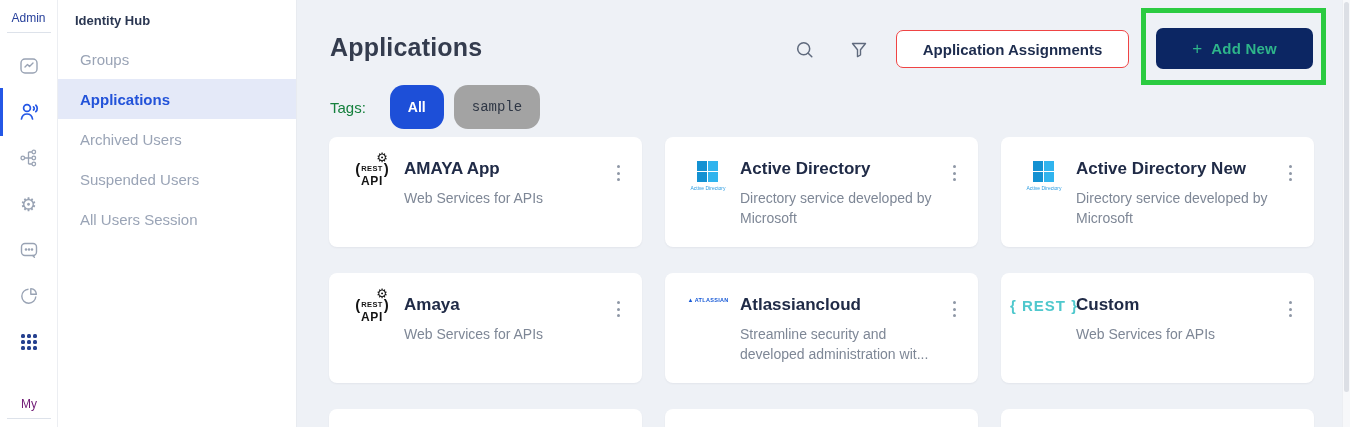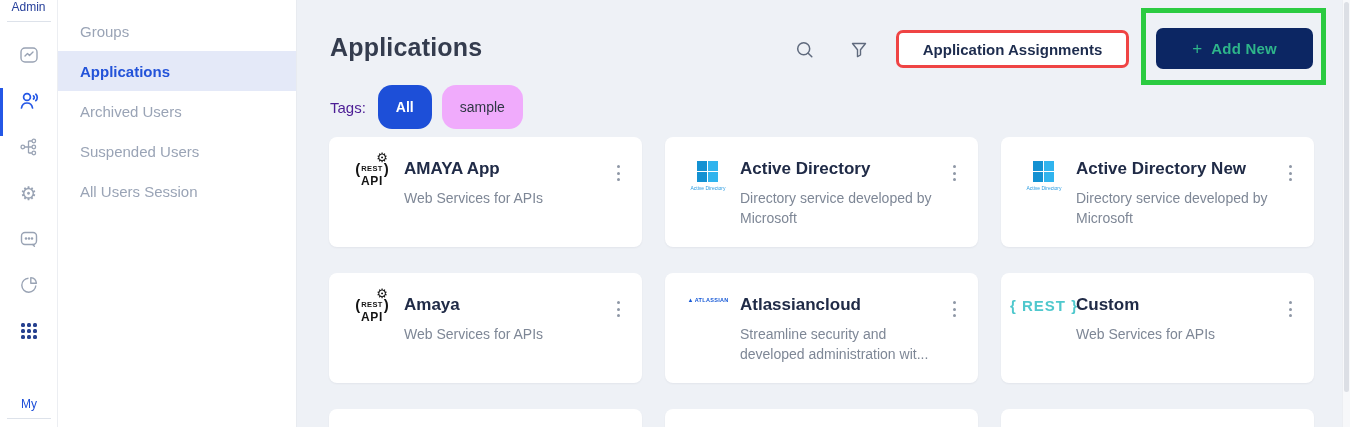--- a/index.html
+++ b/index.html
@@ -7,31 +7,31 @@
   body {
     position:relative; overflow:hidden;
     background:#eef1f6;
     font-family:"Liberation Sans", sans-serif;
     color:#333b4d;
   }
 
   
   .rail { position:absolute; left:0; top:0; width:58px; height:100%;
           background:#ffffff; border-right:1px solid #eceef2; z-index:3; }
-  .rail-label { text-align:center; font-size:12px; color:#27409b; font-weight:500; }
+  .rail-label { margin-top:11px; text-align:center; font-size:12px; color:#27409b; font-weight:500; }
   .rail-divider { width:44px; margin:7px auto 0; border-top:1px solid #dde2ea; }
   .rail-icons { display:flex; flex-direction:column; align-items:center; margin-top:21px; }
   .rail-icon { width:24px; height:24px; display:flex; align-items:center; justify-content:center;
                margin-bottom:22px; cursor:pointer; }
   .rail-active-bar { position:absolute; left:0; top:88px; width:3px; height:48px; background:#2457e6; }
   .gear-glyph { font-size:19px; color:#99a3b4; line-height:1; }
   .apps-grid { display:grid; grid-template-columns:repeat(3,4px); gap:2px; }
   .apps-grid i { width:4px; height:4px; border-radius:1.5px; background:#25408f; }
   .rail-bottom { position:absolute; left:0; bottom:8px; width:58px; }
-  .rail-bottom .rail-label { color:#1d4ed8; }
+  .rail-bottom .rail-label { color:#701a75; }
 
   
   .sidebar { position:absolute; left:58px; top:0; width:239px; height:100%;
              background:#ffffff; border-right:1px solid #e8ebf0; z-index:2; }
   .sidebar-title { padding:13px 0 0 17px; font-size:13px; font-weight:700; color:#2b3752; }
   .sidebar-menu { margin-top:11px; }
   .sidebar-item { height:40px; display:flex; align-items:center; justify-content:space-between;
                   padding:0 24px 0 22px; font-size:15px; font-weight:500; color:#9aa4b6; cursor:pointer; }
   .sidebar-item.active { background:#e4e9f8; color:#2353d9; font-weight:700; }
   .sidebar-item .chev { display:flex; }
@@ -39,38 +39,38 @@
   
   .main { position:absolute; left:297px; top:0; right:0; height:100%; }
   .page-title { position:absolute; left:33px; top:33px; font-size:25px; font-weight:700; color:#343c4e; letter-spacing:.2px; }
 
   .icon-btn { position:absolute; top:38px; width:24px; height:24px; background:none; border:none;
               cursor:pointer; display:flex; align-items:center; justify-content:center; }
   .search-btn { left:496px; }
   .filter-btn { left:550px; }
 
   .assignments-btn { position:absolute; left:599px; top:30px; width:233px; height:38px;
-                     background:#ffffff; border:3px solid #ef4444; border-radius:7px;
+                     background:#ffffff; border:1px solid #ef4444; border-radius:7px;
                      font-family:"Liberation Sans",sans-serif; font-size:15px; font-weight:700;
                      color:#1d2c4e; cursor:pointer; }
 
   .highlight-box { position:absolute; left:844px; top:8px; width:185px; height:77px;
                    border:5px solid #2bcb41; z-index:5; pointer-events:none; }
   .add-new-btn { position:absolute; left:859px; top:28px; width:157px; height:41px;
                  background:#0c2663; border:none; border-radius:7px; cursor:pointer;
                  font-family:"Liberation Sans",sans-serif; font-size:15px; font-weight:700;
                  color:#2eb58a; letter-spacing:.2px; }
   .add-new-btn .plus { font-weight:400; font-size:17px; margin-right:9px; }
 
   .tags-row { position:absolute; left:33px; top:85px; display:flex; align-items:center; }
-  .tags-label { font-size:15px; color:#4c1d95; margin-right:12px; }
+  .tags-label { font-size:15px; color:#15803d; margin-right:24px; }
   .pill { height:44px; padding:16px 18px; border-radius:14px; border:none; cursor:pointer;
           font-family:"Liberation Sans",sans-serif; font-size:14px; display:flex; align-items:center; }
   .pill.active { background:#1d4fd8; color:#ffffff; font-weight:700; margin-right:10px; }
-  .pill.inactive { background:#f0abfc; color:#2f3745; font-weight:400; }
+  .pill.inactive { background:#a3a3a3; color:#2f3745; font-weight:400;font-family:Liberation Mono, monospace; }
 
   
   .cards-grid { position:absolute; left:32px; top:137px; width:985px;
                 display:grid; grid-template-columns:repeat(3,313px); gap:26px 23px; }
   .card { position:relative; width:313px; height:110px; background:#ffffff; border-radius:8px;
           box-shadow:0 1px 2px rgba(16,24,40,.05); }
   .card-icon-slot { position:absolute; left:18px; top:24px; width:50px;
                     display:flex; flex-direction:column; align-items:center; }
   .card-title { position:absolute; left:75px; top:22px; font-size:17px; font-weight:700; color:#202b47; white-space:nowrap; }
   .card-desc { position:absolute; left:75px; top:51px; width:192px; font-size:14px; line-height:20px; color:#7e8796; }
@@ -163,20 +163,21 @@
         </span>
     </span>
   </div>
   <div class="rail-bottom">
     <div class="rail-label">My</div>
     <div class="rail-divider"></div>
   </div>
 </nav>
 
 <nav class="sidebar">
+  <div class="sidebar-title">Identity Hub</div>
   <div class="sidebar-menu">
       <div class="sidebar-item">
     <span>Groups</span>
 
   </div>
       <div class="sidebar-item active">
     <span>Applications</span>
 
   </div>
       <div class="sidebar-item">

